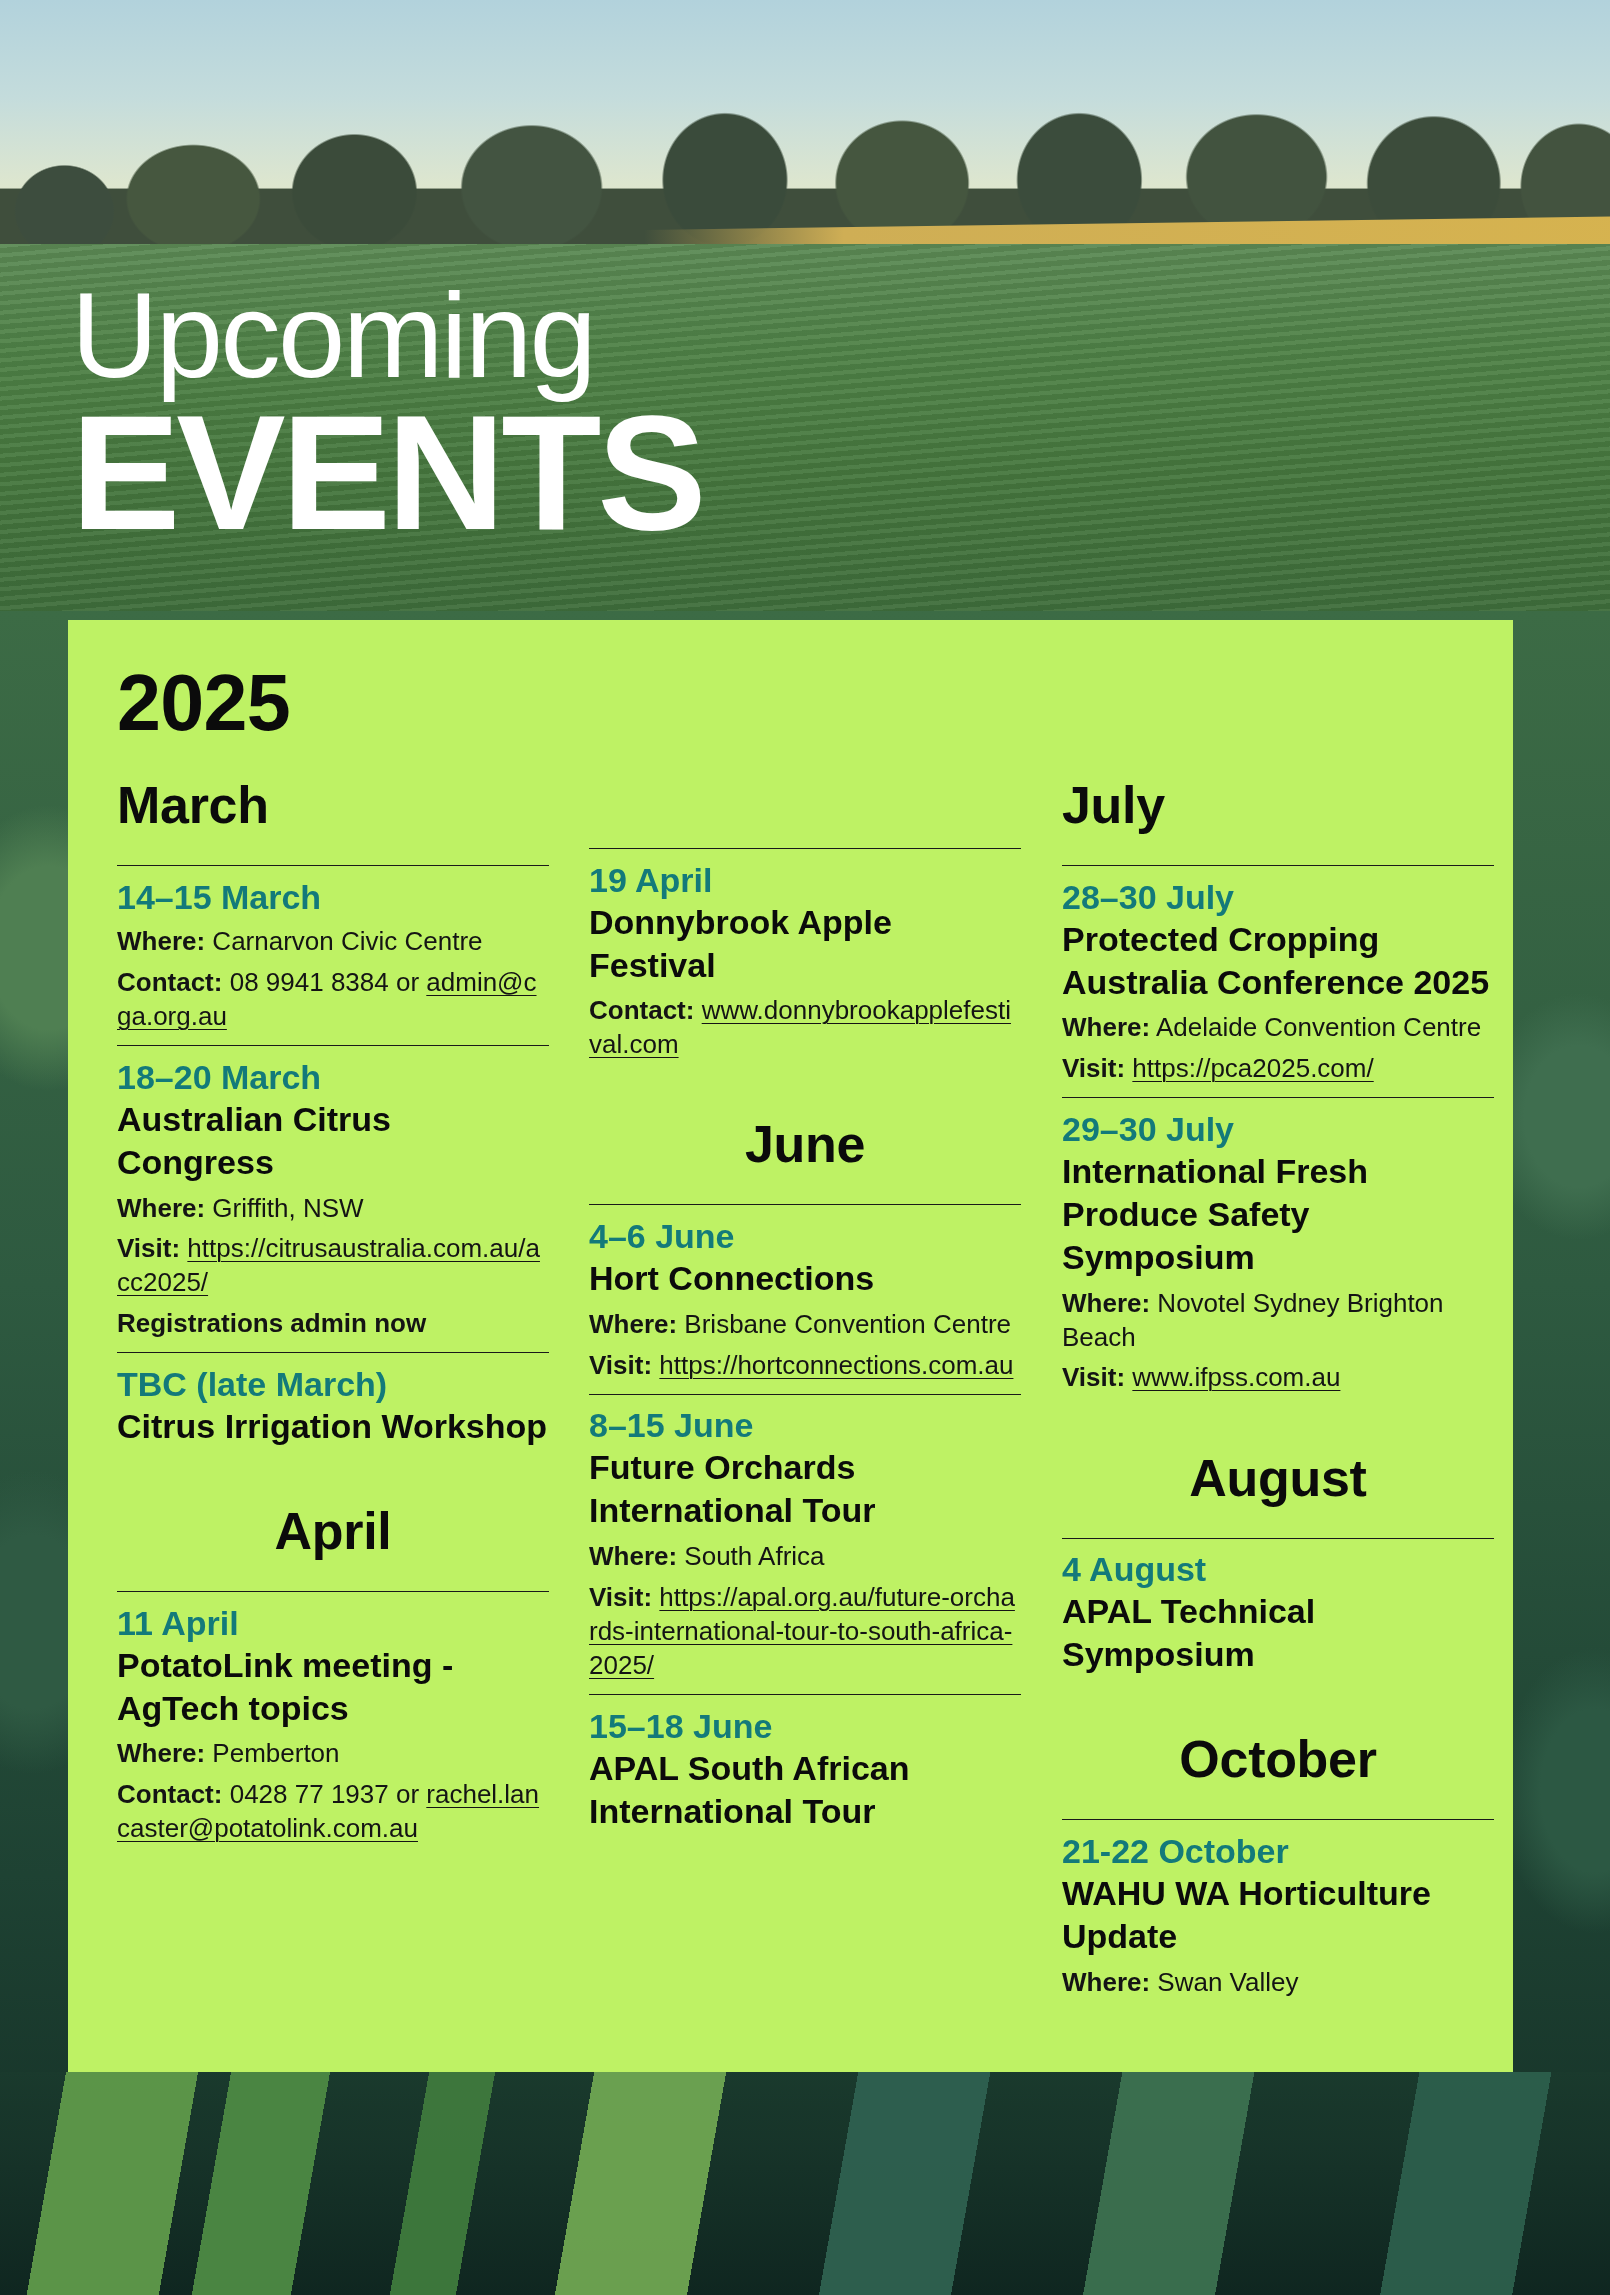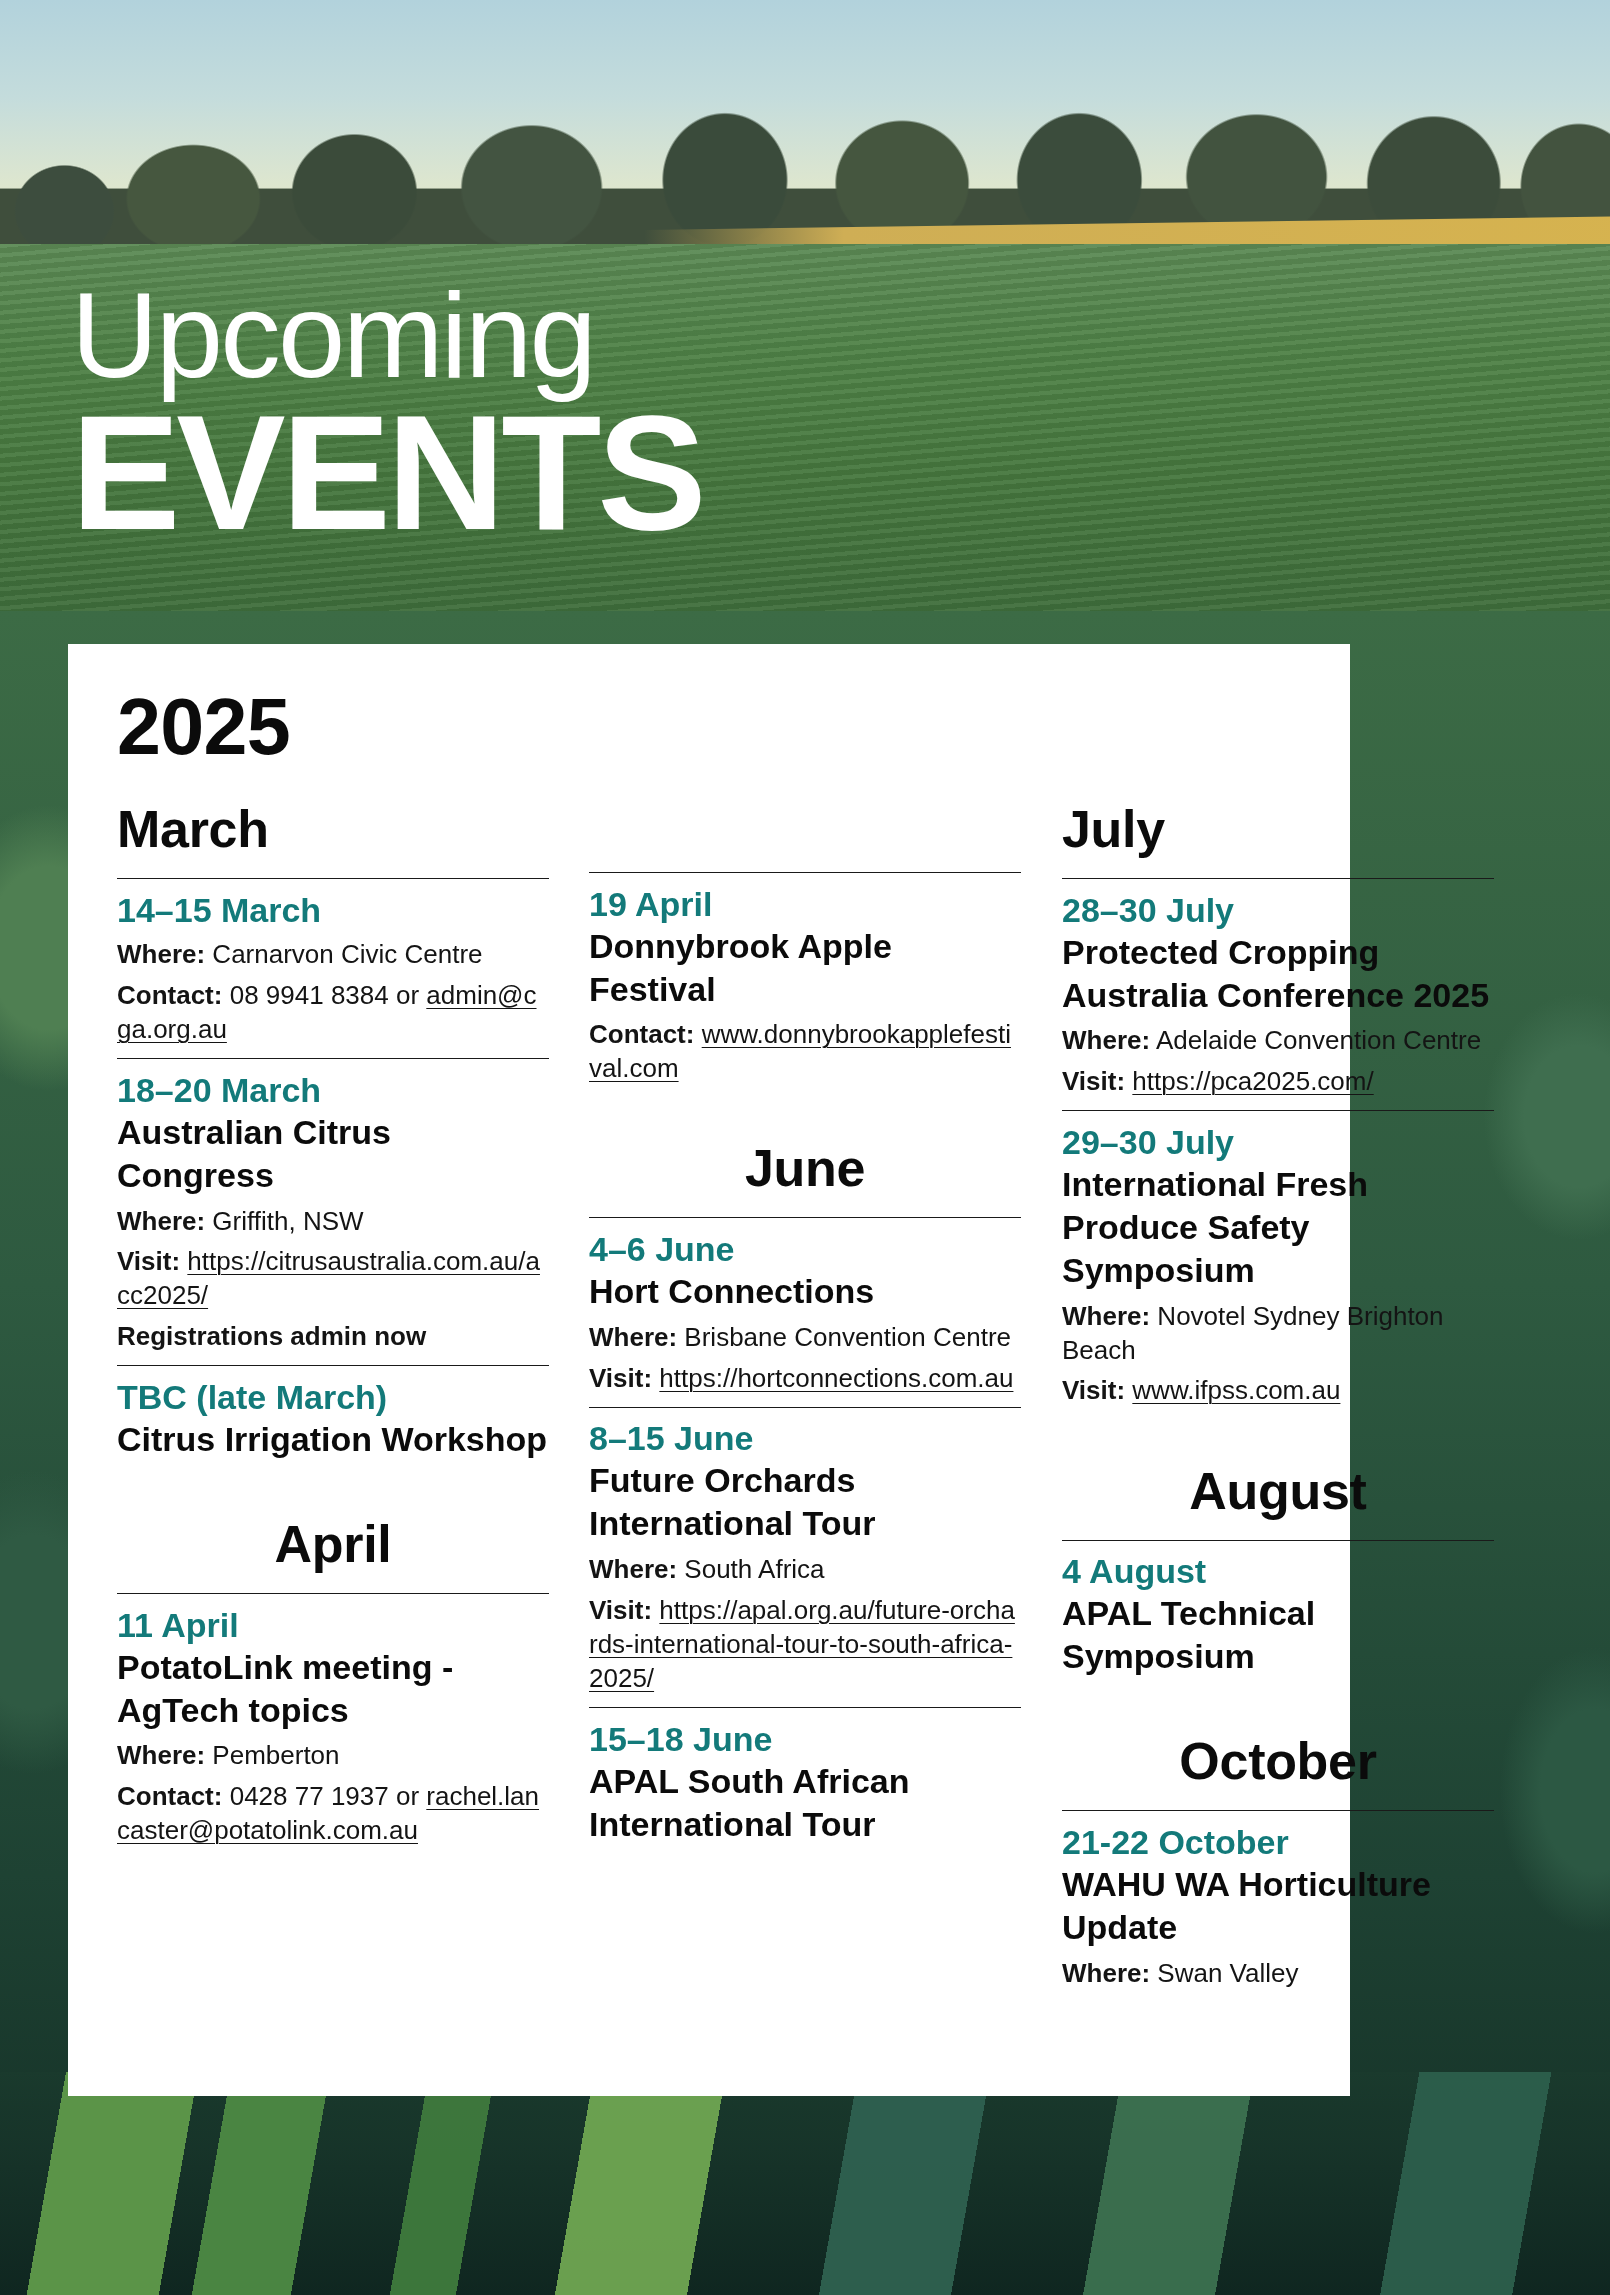--- a/index.html
+++ b/index.html
@@ -63,36 +63,36 @@
     display: block; font-size: 121px; font-weight: 300; letter-spacing: -2.7px;
     line-height: 122px; font-family: "Liberation Sans", sans-serif;
   }
   .hero-events {
     display: block; font-size: 164px; font-weight: 700; letter-spacing: -4.1px;
     line-height: 143px; margin-top: 5.4px; font-family: "Liberation Sans", sans-serif;
   }
 
   
   .card {
-    position: absolute; left: 68px; top: 644px; width: 1282px; height: 1452px;
-    background: #ffffff; box-sizing: border-box;
+    position: absolute; left: 68px; top: 620px; width: 1445px; height: 1452px;
+    background: #bef264; box-sizing: border-box;
   }
   .year {
     position: absolute; left: 49px; top: 42px;
     font-size: 79px; font-weight: 700; color: #0b0b0b; letter-spacing: -0.7px;
     line-height: 81px;
   }
   .col { position: absolute; top: 0; width: 432px; }
   .col-1 { left: 49px; top: 155px; }
   .col-2 { left: 521px; top: 228px; }
   .col-3 { left: 994px; top: 155px; }
 
   .month {
     font-size: 52px; font-weight: 700; color: #0b0b0b; line-height: 61px;
-    padding-bottom: 18px; border-bottom: 1.4px solid #1a1a1a; letter-spacing: -0.3px;
+    padding-bottom: 29px; border-bottom: 1.4px solid #1a1a1a; letter-spacing: -0.3px;
   }
   .month.spaced { margin-top: 41px; text-align: center; }
   .event { padding: 9.5px 0 12.2px 0; }
   .event + .event { border-top: 1.4px solid #1a1a1a; }
   .event-date {
     color: #137a7a; font-size: 34px; font-weight: 700; line-height: 42px;
   }
   .event-title {
     color: #0b0b0b; font-size: 34px; font-weight: 700; line-height: 43px;
   }

